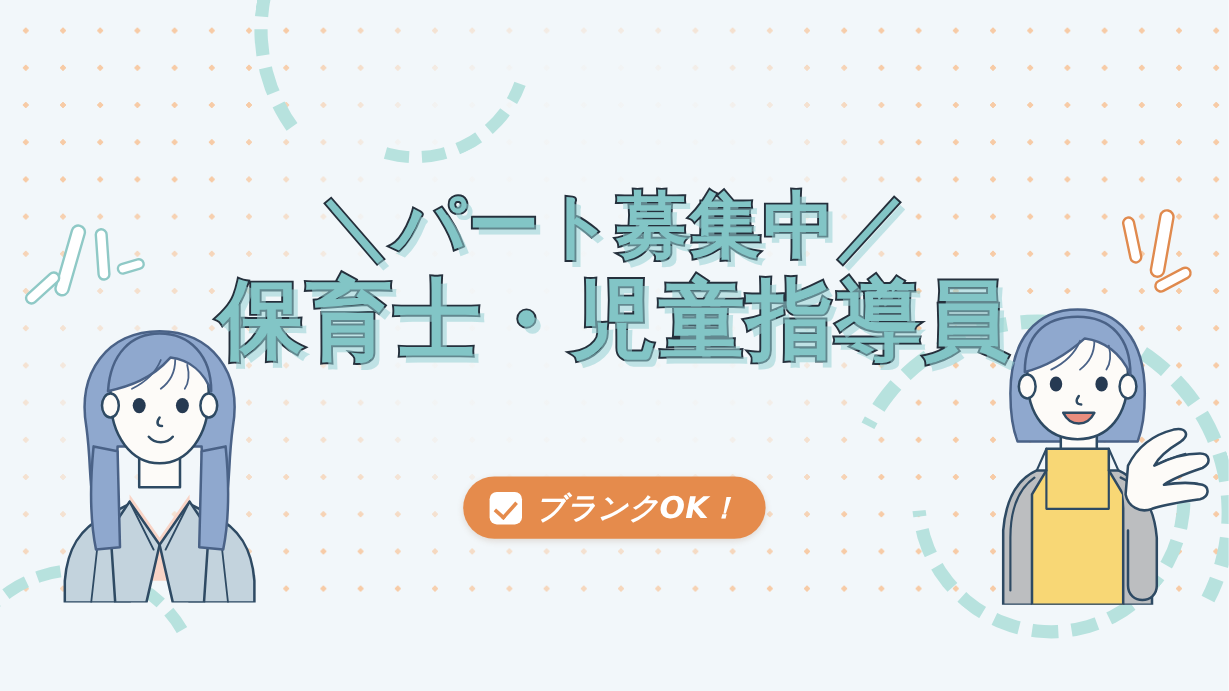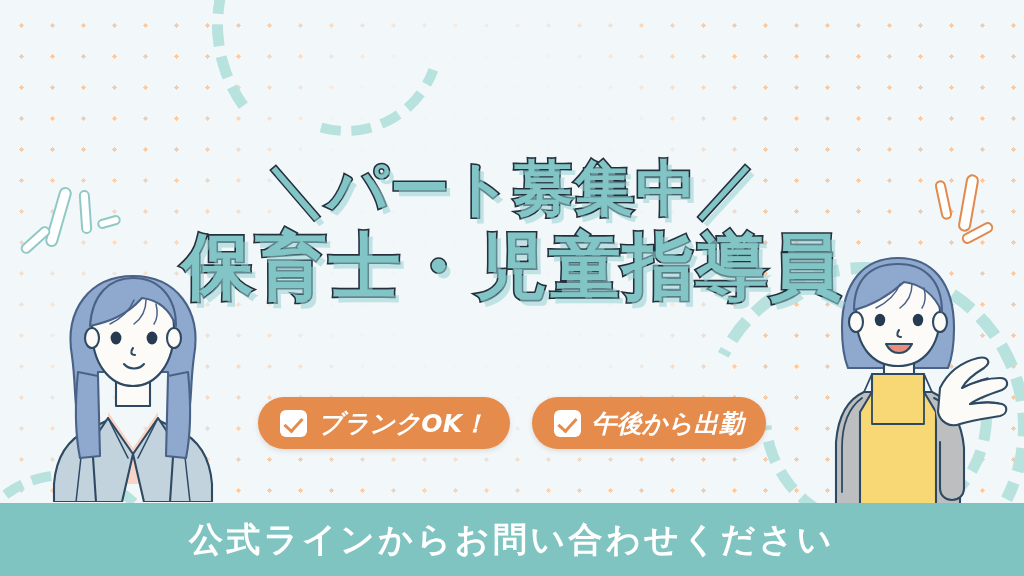--- a/index.html
+++ b/index.html
@@ -261,23 +261,16 @@
   <div class="headline">
     <div class="title-line title-line-1">＼パート募集中／</div>
     <div class="title-line title-line-2">保育士・児童指導員</div>
   </div>
 
   <div class="badges">
     <div class="badge">
       <span class="badge-check"></span>
       <span class="badge-label">ブランクOK！</span>
     </div>
-    <div class="badge">
-      <span class="badge-check"></span>
-      <span class="badge-label">午後から出勤</span>
-    </div>
   </div>
 
-  <div class="bottom-bar">
-    <div class="bottom-text">公式ラインからお問い合わせください</div>
-  </div>
 
 </div>
 
 </body></html>

